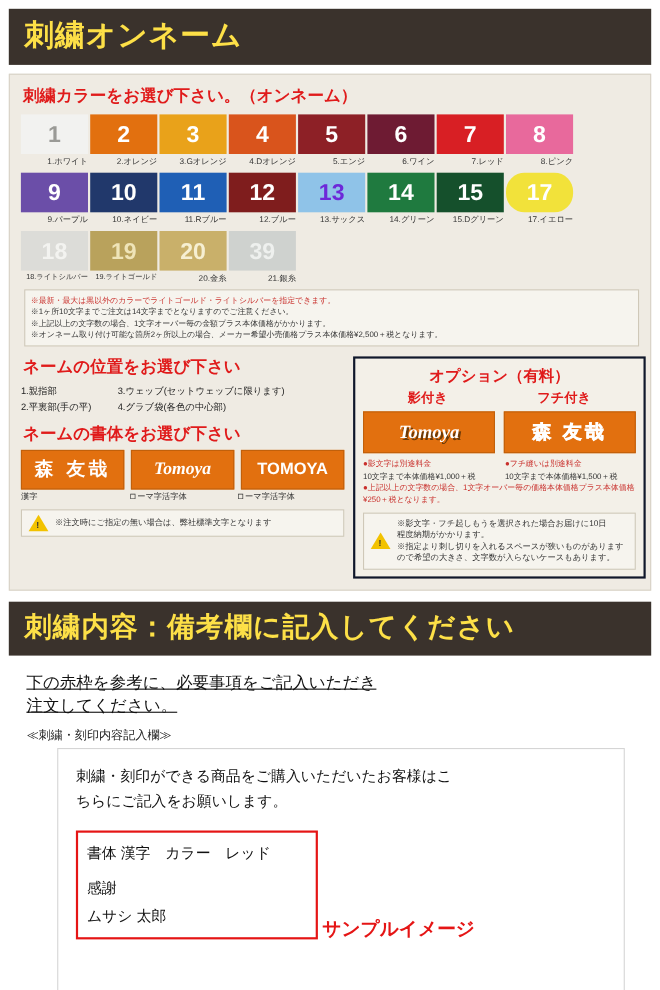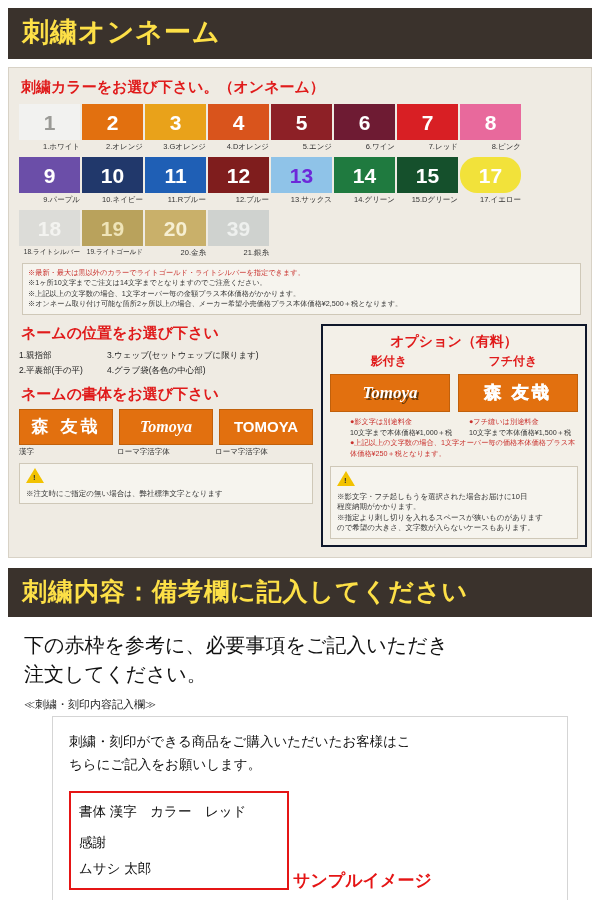--- a/index.html
+++ b/index.html
@@ -90,50 +90,50 @@
     border:1px solid #c1600b;
   }
   .fontchip span{color:#fff;font-weight:bold;}
   .f-kanji{font-size:17px;font-family:"DejaVu Sans", sans-serif;letter-spacing:3px;}
   .f-script{font-size:16px;font-family:"Liberation Serif", serif;font-style:italic;}
   .f-block{font-size:15px;font-family:"Liberation Sans", sans-serif;letter-spacing:0px;}
   .fontcaps{display:flex;gap:6px;font-size:7.5px;color:#333;margin-top:2px;}
   .fontcaps div{width:92px;}
 
   .warnbox{
-    display:flex;align-items:flex-start;gap:6px;
+    display:flex;align-items:center;gap:6px;
     border:1px solid #cfc8b8;background:#f6f4ee;
     margin-top:6px;padding:4px 6px;
-    font-size:7.5px;line-height:1.4;color:#333;flex-direction:column;
+    font-size:7.5px;line-height:1.4;color:#333;
   }
   .tri{
     width:0;height:0;
     border-left:9px solid transparent;border-right:9px solid transparent;
     border-bottom:15px solid #f2c200;
     position:relative;flex:0 0 auto;
   }
   .tri:after{
     content:"!";position:absolute;left:-2px;top:4px;font-size:8px;color:#333;font-weight:bold;
   }
 
   .opt-title{color:#e01b1b;font-size:14px;font-weight:bold;text-align:center;margin:1px 0 2px;}
   .opt-sub{display:flex;justify-content:space-around;color:#e01b1b;font-size:12px;font-weight:bold;margin-bottom:4px;}
   .opt-chips{display:flex;gap:8px;justify-content:center;}
   .optchip{
     width:118px;height:36px;background:#e2700f;border:1px solid #c1600b;
     display:flex;align-items:center;justify-content:center;color:#fff;font-weight:bold;
   }
   .oc-script{font-family:"Liberation Serif", serif;font-style:italic;font-size:17px;text-shadow:2px 2px 0 #6b3a08;}
   .oc-kanji{font-size:17px;letter-spacing:3px;-webkit-text-stroke:0.6px #fff;}
-  .opt-note{font-size:7.2px;line-height:1.5;color:#333;margin-top:5px;margin-left:20px;}
+  .opt-note{font-size:7.2px;line-height:1.5;color:#333;margin-top:5px;}
   .opt-note .red{color:#c9302c;}
 
   
   .bottom{padding:6px 14px 0 18px;}
-  .lead{font-size:20px;line-height:1.45;margin:8px 0 4px 6px;color:#111;}
+  .lead{font-size:15px;line-height:1.45;margin:8px 0 4px 6px;color:#111;text-decoration:underline;}
   .memo-label{font-size:11px;margin:8px 0 4px 6px;color:#222;}
   .memo{
     margin:0 18px 0 34px;
     border:1px solid #d5d5d5;
     background:#fff;
     height:240px;
     padding:14px 16px;
     font-size:13.5px;
     line-height:1.7;
     color:#111;

